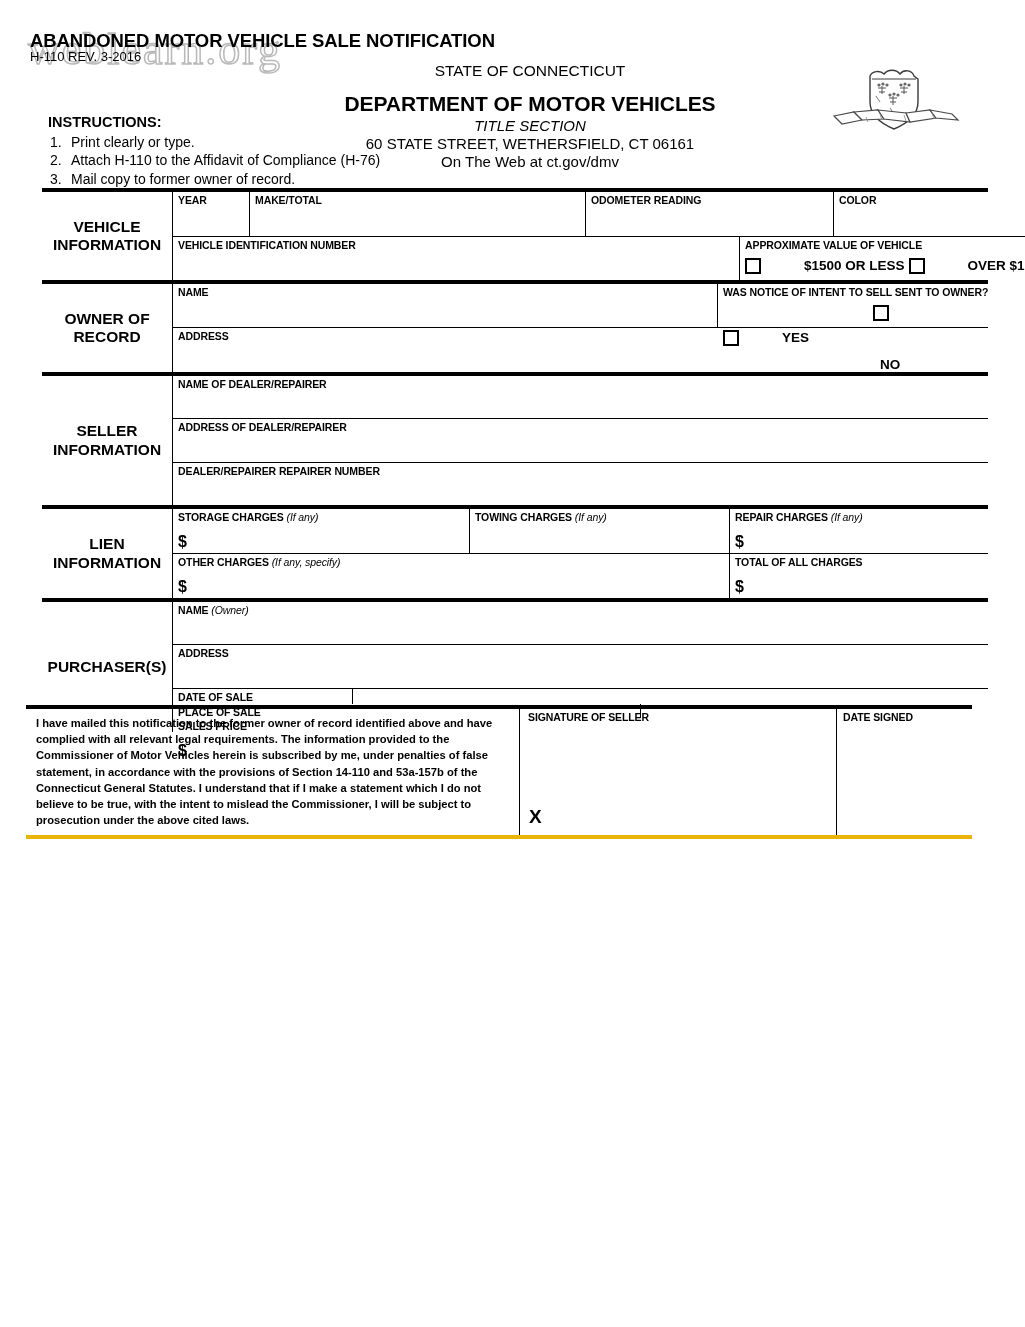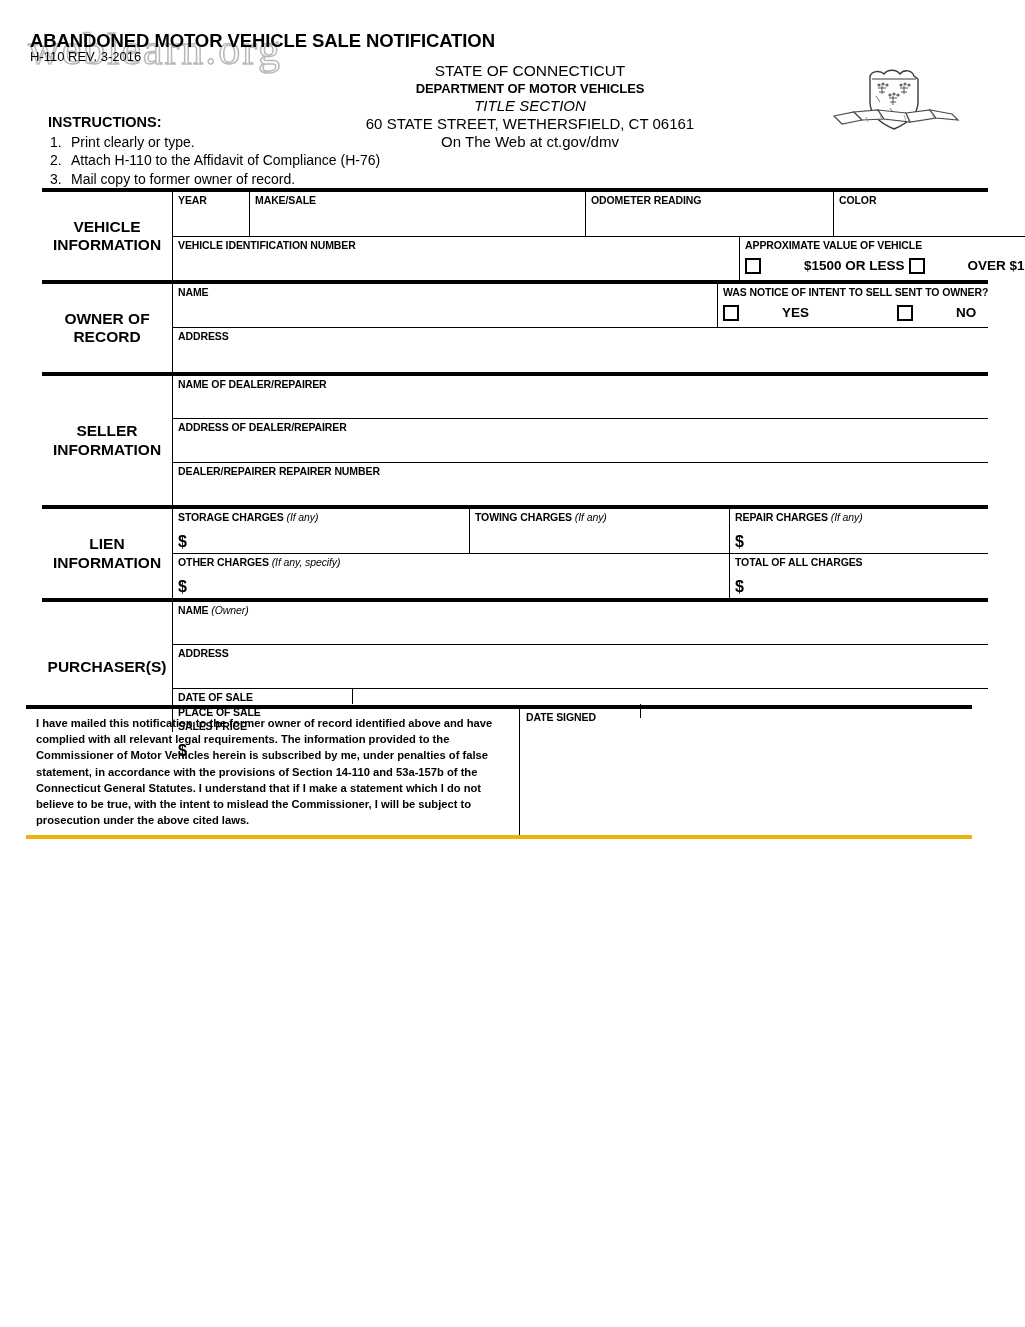--- a/index.html
+++ b/index.html
@@ -62,21 +62,21 @@
 
   .agency-block {
     position: absolute;
     left: 300px;
     top: 62px;
     width: 460px;
     text-align: center;
     line-height: 1.22;
   }
   .agency-state { font-size: 15.5px; }
-  .agency-dept { font-size: 13px; font-weight: bold; letter-spacing: -0.1px; }
+  .agency-dept { font-size: 21px; font-weight: bold; letter-spacing: -0.1px; margin-top: 10px; }
   .agency-section { font-size: 15px; font-style: italic; }
   .agency-address { font-size: 15px; }
   .agency-web { font-size: 15px; }
 
   
   .seal {
     position: absolute;
     left: 832px;
     top: 66px;
     width: 128px;
@@ -326,21 +326,21 @@
             <div>VEHICLE</div>
             <div>INFORMATION</div>
           </div>
         </div>
         <div class="sec-fields">
           <div class="frow" style="height:44px;">
             <div class="cell" style="width:77px;">
               <div class="cell-label">YEAR</div>
             </div>
             <div class="cell" style="width:336px;">
-              <div class="cell-label">MAKE/SALE</div>
+              <div class="cell-label">MAKE/TOTAL</div>
             </div>
             <div class="cell" style="width:248px;">
               <div class="cell-label">ODOMETER READING</div>
             </div>
             <div class="cell nobr" style="flex:1 1 auto;">
               <div class="cell-label">COLOR</div>
             </div>
           </div>
           <div class="frow last" style="height:43px;">
             <div class="cell" style="width:567px;">
@@ -377,21 +377,21 @@
             <div class="cell" style="width:545px;">
               <div class="cell-label">NAME</div>
             </div>
             <div class="cell nobr" style="flex:1 1 auto;">
               <div class="cell-label">WAS NOTICE OF INTENT TO SELL SENT TO OWNER?</div>
               <div class="cbrow">
                 <div class="cbitem">
                   <span class="cbox"></span>
                   <span class="cblabel">YES</span>
                 </div>
-                <div class="cbitem" style="margin-left:88px;">
+                <div class="cbitem" style="margin-left:64px;flex-direction:column;">
                   <span class="cbox"></span>
                   <span class="cblabel">NO</span>
                 </div>
               </div>
             </div>
           </div>
           <div class="frow last" style="height:44px;">
             <div class="cell nobr" style="flex:1 1 auto;">
               <div class="cell-label">ADDRESS</div>
             </div>
@@ -508,18 +508,22 @@
             </div>
           </div>
         </div>
       </div>
     </div>
 
   </div>
 
   <div class="cert-block">
     <div class="cert-text">I have mailed this notification to the former owner of record identified above and have complied with all relevant legal requirements.  The information provided to the Commissioner of Motor Vehicles herein is subscribed by me, under penalties of false statement, in accordance with the provisions of Section 14-110 and 53a-157b of the Connecticut General Statutes.  I understand that if I make a statement which I do not believe to be true, with the intent to mislead the Commissioner, I will be subject to prosecution under the above cited laws.</div>
+    <div class="cert-sig">
+      <div class="cell-label">SIGNATURE OF SELLER</div>
+      <div class="sig-x">X</div>
+    </div>
     <div class="cert-date">
       <div class="cell-label">DATE SIGNED</div>
     </div>
   </div>
 
 </div>
 
 </body></html>

